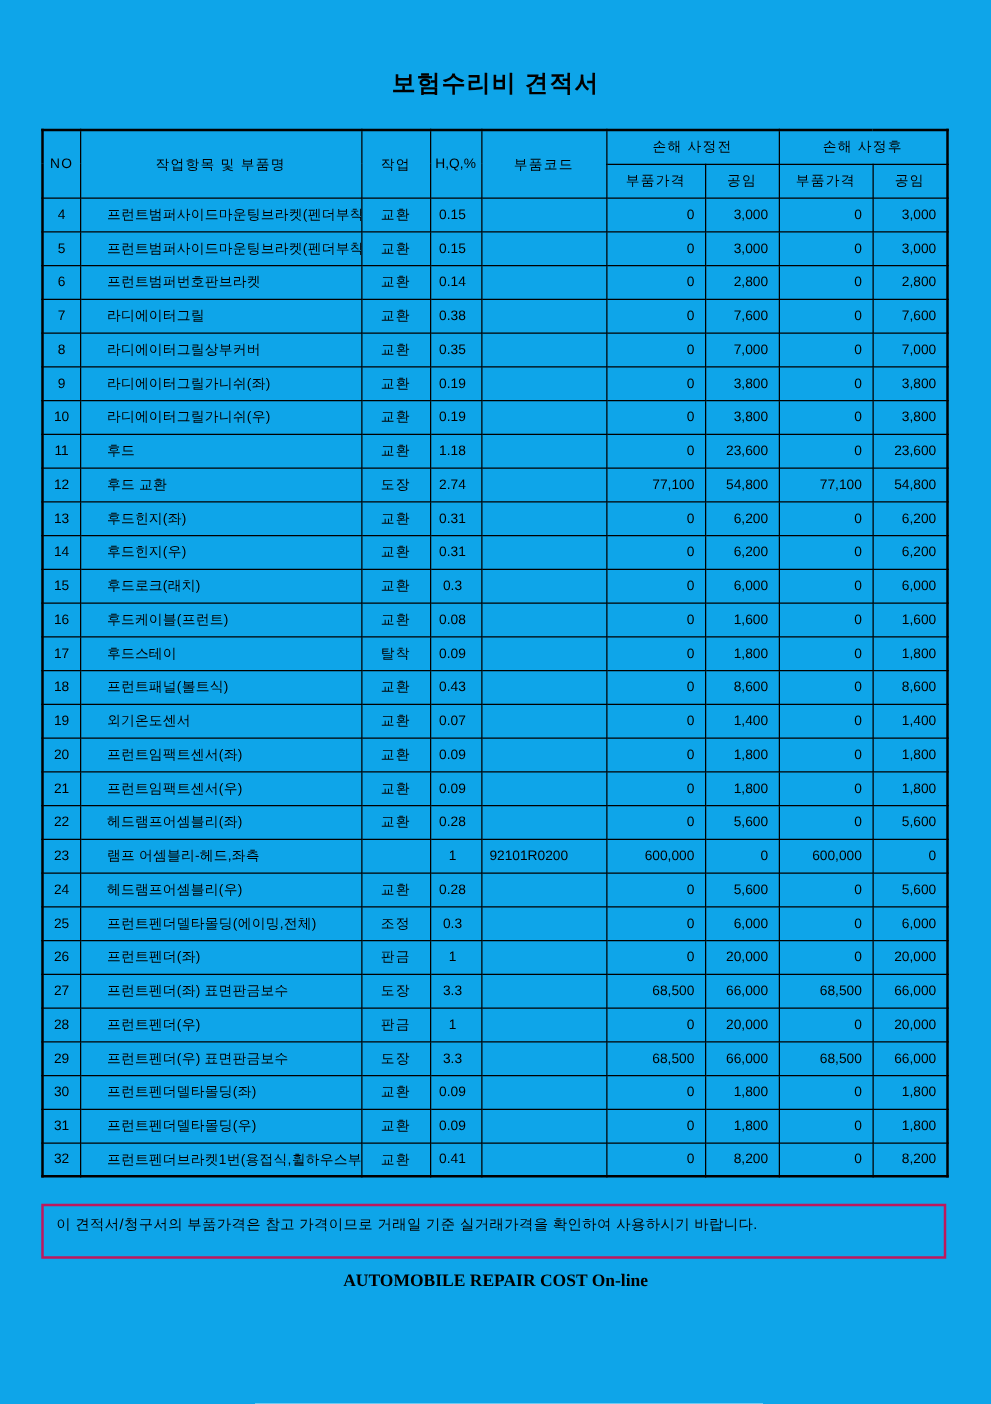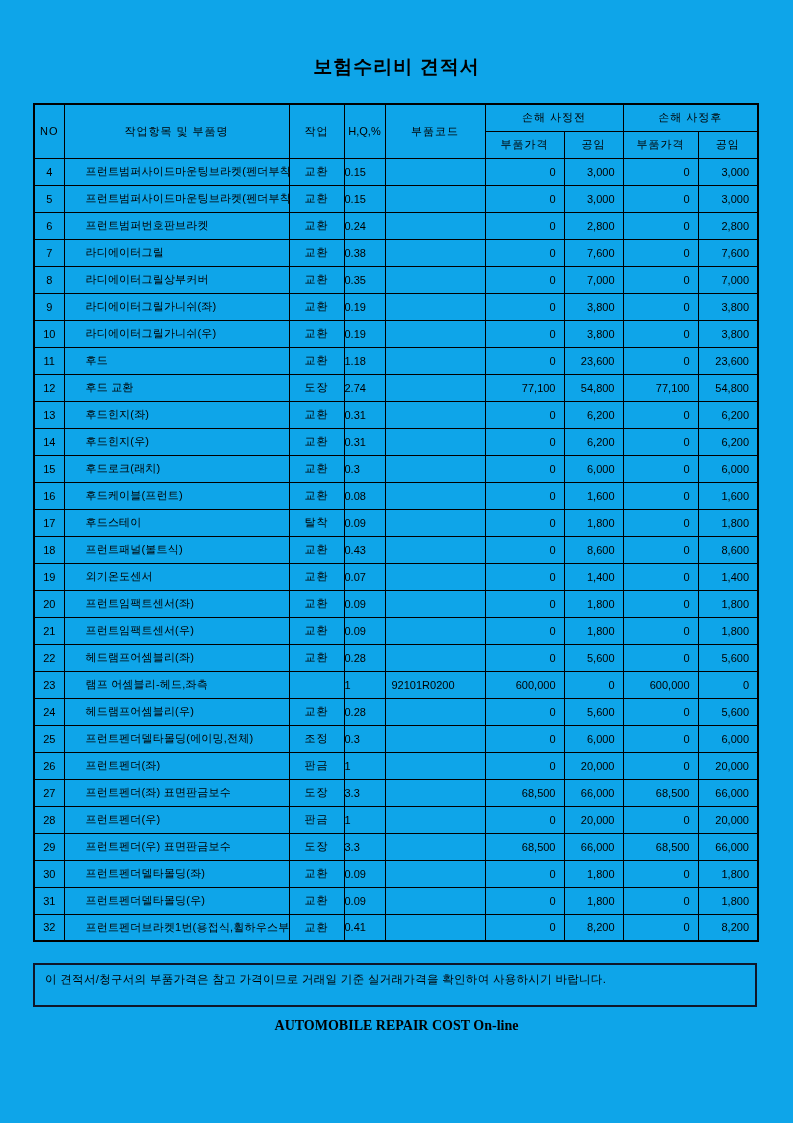--- a/index.html
+++ b/index.html
@@ -45,30 +45,30 @@
   table.est th {
     font-weight: normal;
     text-align: center;
     height: 27px;
     letter-spacing: 1px;
   }
   table.est td { height: 27px; }
   .c-no    { text-align: center; }
   .c-item  { text-align: left; padding-left: 21px; letter-spacing: 0.2px; }
   .c-work  { text-align: center; letter-spacing: 1px; margin-top: 48px; }
-  .c-hq    { text-align: left; padding-right: 5px; }
+  .c-hq    { text-align: center; padding-right: 5px; }
   .c-code  { text-align: left; padding-left: 6px; }
   .c-money { text-align: right; padding-right: 8px; }
   .notice-box {
     position: absolute;
     left: 33px;
     top: 963px;
     width: 724px;
     height: 44px;
-    border: 2px solid #0f172a;
+    border: 2px solid #be185d;
     padding: 7px 10px;
     font-size: 11.5px;
     letter-spacing: 0.3px;
   }
   .brand-line {
     position: absolute;
     top: 1018px;
     left: 0;
     width: 100%;
     text-align: center;
@@ -142,21 +142,21 @@
       <td class="c-code"></td>
       <td class="c-money">0</td>
       <td class="c-money">3,000</td>
       <td class="c-money">0</td>
       <td class="c-money">3,000</td>
     </tr>
         <tr>
       <td class="c-no">6</td>
       <td class="c-item">프런트범퍼번호판브라켓</td>
       <td class="c-work">교환</td>
-      <td class="c-hq">0.24</td>
+      <td class="c-hq">0.14</td>
       <td class="c-code"></td>
       <td class="c-money">0</td>
       <td class="c-money">2,800</td>
       <td class="c-money">0</td>
       <td class="c-money">2,800</td>
     </tr>
         <tr>
       <td class="c-no">7</td>
       <td class="c-item">라디에이터그릴</td>
       <td class="c-work">교환</td>

